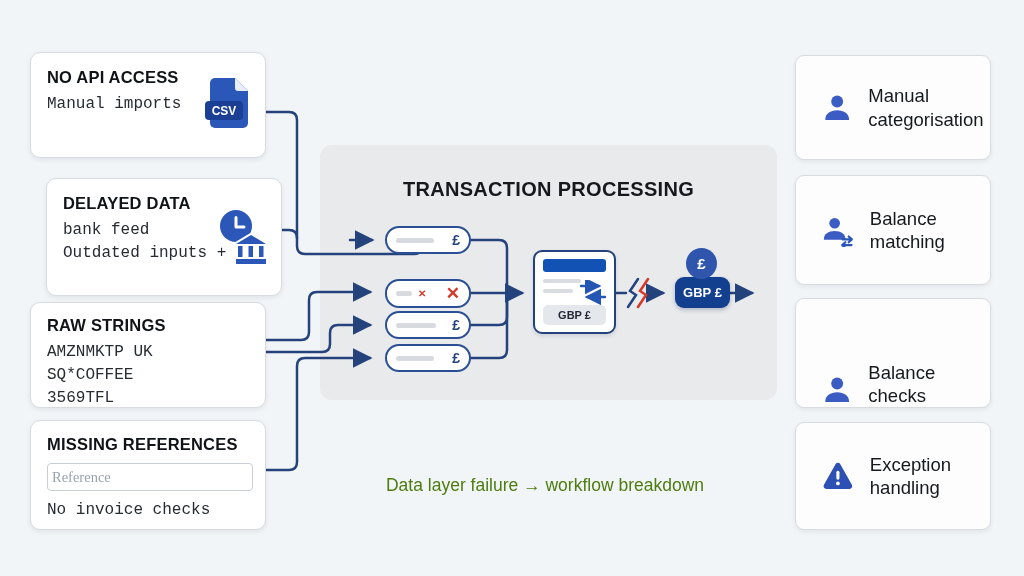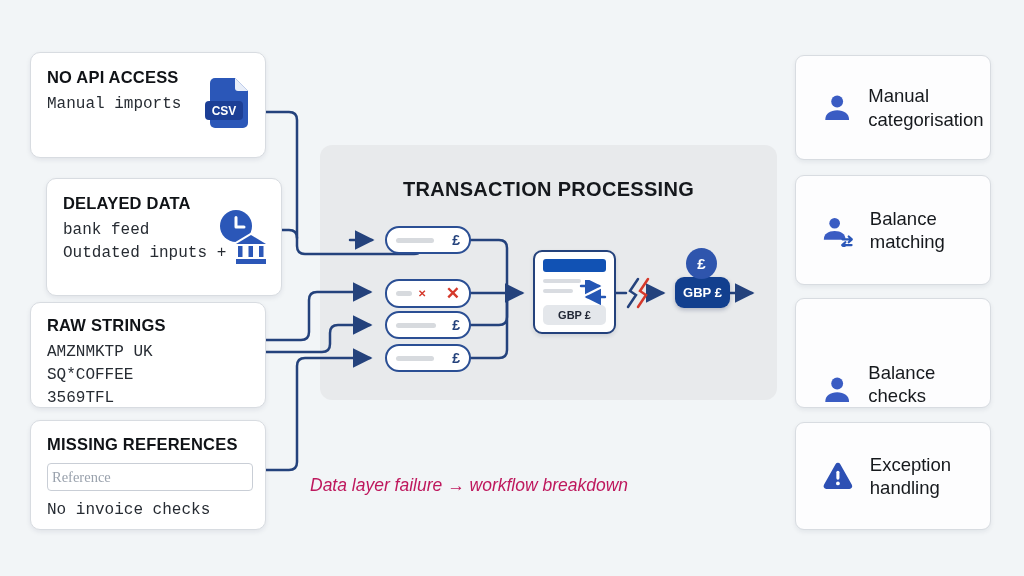--- a/index.html
+++ b/index.html
@@ -78,22 +78,22 @@
     color:#fff; font-size:13px; font-weight:700; z-index:3;
     box-shadow:0 2px 4px rgba(10,25,70,.25);
   }
   .out-coin {
     position:absolute; left:686px; top:248px; width:31px; height:31px;
     background:#2f55ad; border-radius:50%; display:flex; align-items:center; justify-content:center;
     color:#fff; font-size:15px; font-weight:700; z-index:4;
   }
 
   .caption {
-    position:absolute; left:310px; top:475px; width:470px; text-align:left;
-    font-size:17.5px; color:#be185d; z-index:2;font-style:italic;
+    position:absolute; left:310px; top:475px; width:470px; text-align:center;
+    font-size:17.5px; color:#4d7c0f; z-index:2;
   }
 
   
   .csv-icon { position:absolute; right:14px; top:22px; }
   .clockbank-icon { position:absolute; right:12px; top:30px; }
 </style>
 </head>
 <body>
 
 <div class="stage">

